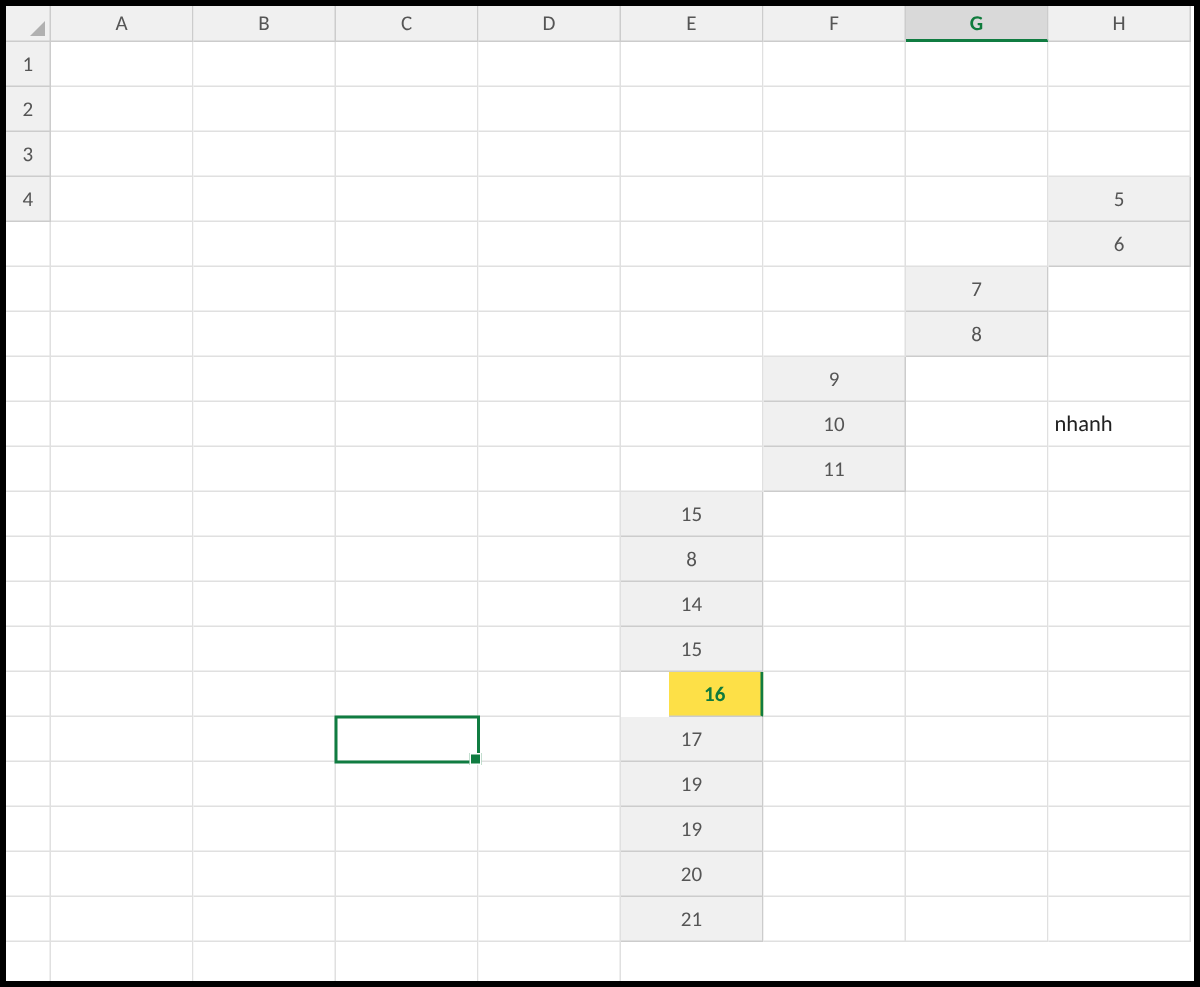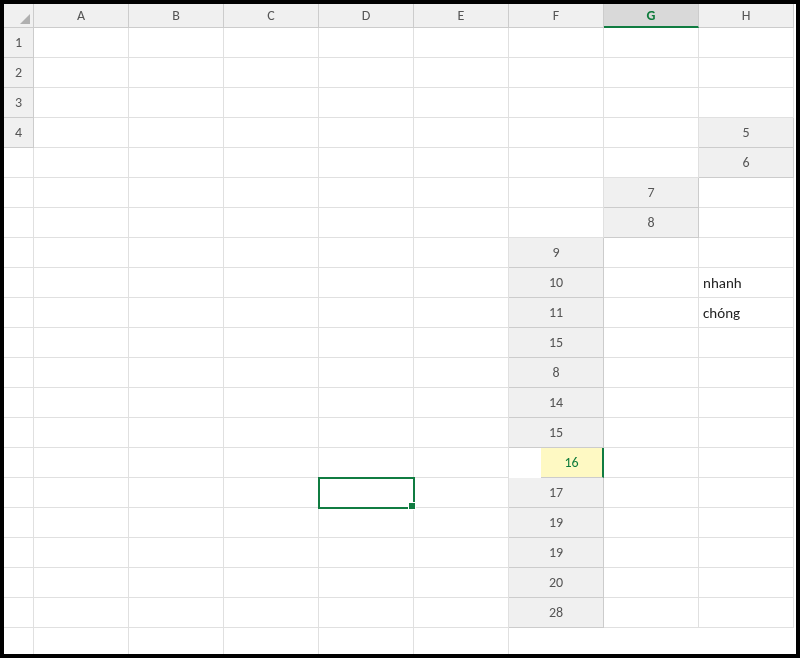--- a/index.html
+++ b/index.html
@@ -65,23 +65,23 @@
       border-right: 1px solid #ccc;
       border-bottom: 1px solid #ccc;
       text-align: center;
       height: 30px;
       line-height: 30px;
       color: #555;
       font-size: 14px;
       cursor: pointer;
     }
     .row-header.active {
-      background: #fef9c3;
+      background: #fde047;
       color: #0f7b3c;
-      font-weight: normal;
+      font-weight: bold;
       border-right: 2px solid #107c41;
       margin-left: 32px;
     }
     .cell {
       border-right: 1px solid #e0e0e0;
       border-bottom: 1px solid #e0e0e0;
       height: 30px;
       line-height: 30px;
       padding: 0 4px;
       color: #222;
@@ -203,21 +203,20 @@
       <div class="cell"></div>
       <div class="cell">nhanh</div>
       <div class="cell"></div>
       <div class="cell"></div>
       <div class="cell"></div>
       <div class="cell"></div>
       <div class="cell"></div>
       <div class="cell"></div>
       <div class="row-header">11</div>
       <div class="cell"></div>
-      <div class="cell">chóng</div>
       <div class="cell"></div>
       <div class="cell"></div>
       <div class="cell"></div>
       <div class="cell"></div>
       <div class="cell"></div>
       <div class="cell"></div>
       <div class="row-header">15</div>
       <div class="cell"></div>
       <div class="cell"></div>
       <div class="cell"></div>
@@ -291,21 +290,21 @@
       <div class="cell"></div>
       <div class="row-header">20</div>
       <div class="cell"></div>
       <div class="cell"></div>
       <div class="cell"></div>
       <div class="cell"></div>
       <div class="cell"></div>
       <div class="cell"></div>
       <div class="cell"></div>
       <div class="cell"></div>
-      <div class="row-header">28</div>
+      <div class="row-header">21</div>
       <div class="cell"></div>
       <div class="cell"></div>
       <div class="cell"></div>
       <div class="cell"></div>
       <div class="cell"></div>
       <div class="cell"></div>
       <div class="cell"></div>
       <div class="cell"></div>
     </div>
 </div>

